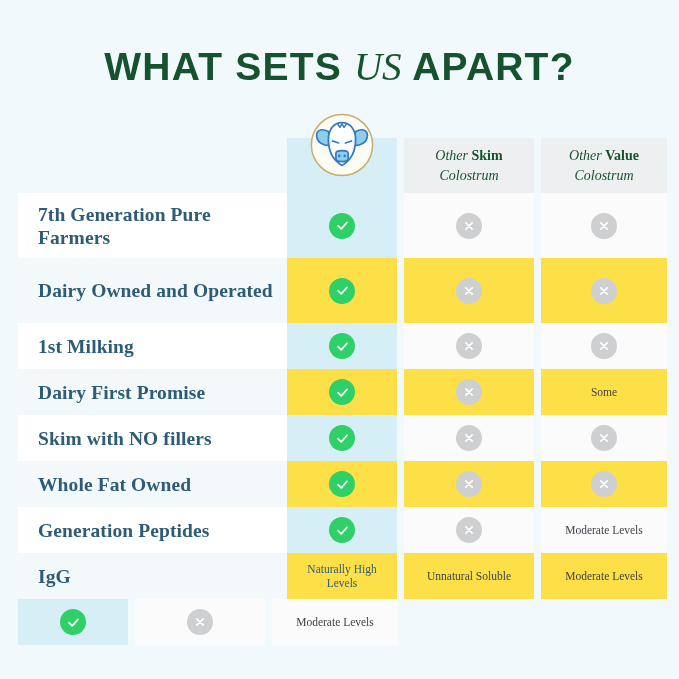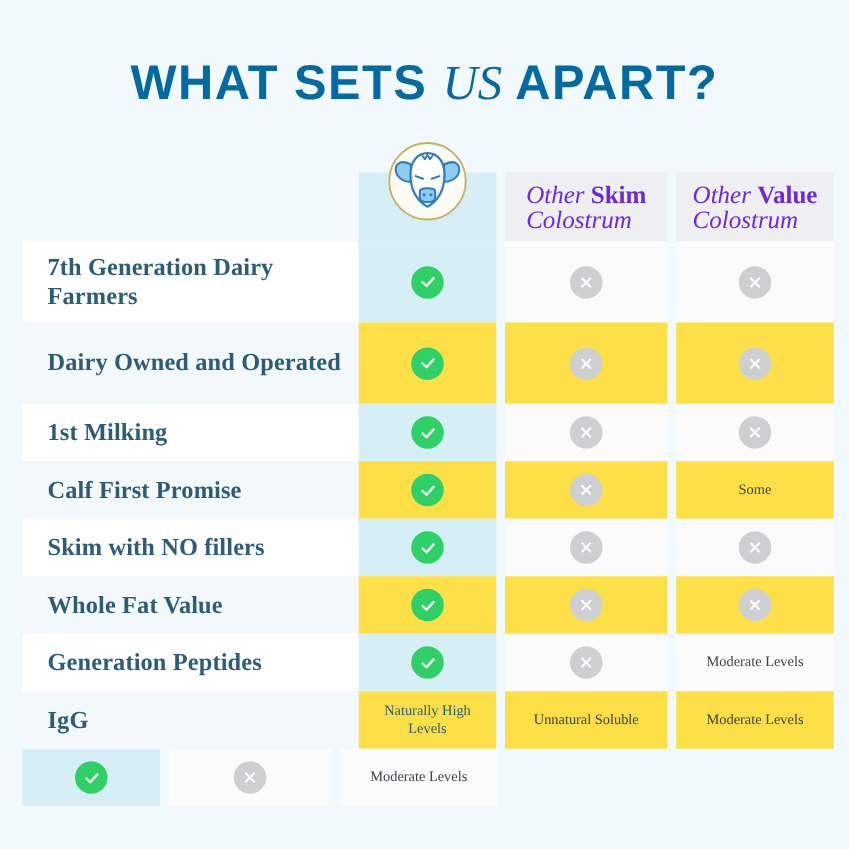--- a/index.html
+++ b/index.html
@@ -28,21 +28,21 @@
   .title {
     position: absolute;
     top: 44px;
     left: 0;
     width: 679px;
     text-align: center;
     font-family: "Liberation Sans", sans-serif;
     font-size: 39px;
     font-weight: bold;
     letter-spacing: 1.2px;
-    color: #0369a1;
+    color: #14532d;
     line-height: 46px;
     white-space: nowrap;
   }
   .title .em {
     font-family: "Liberation Serif", serif;
     font-style: italic;
     font-weight: normal;
     letter-spacing: 0px;
     font-size: 39px;
   }
@@ -107,24 +107,24 @@
   .hdr .cell { height: 55px; }
   .hdr .cell.lab { background: transparent; }
   .hdr .cell.ours {
     background: #d6eef6;
     overflow: visible;
   }
   .hdr .cell.other {
     background: #eeeff1;
     font-family: "Liberation Serif", serif;
     font-style: italic;
-    font-size: 20px;
+    font-size: 14px;
     line-height: 20px;
-    color: #6d28d9;
-    text-align: left;
+    color: #14532d;
+    text-align: center;
   }
   .hdr .cell.other b {
     font-style: normal;
     font-weight: bold;
   }
 
   
   .logo-wrap {
     position: absolute;
     top: -27px;
@@ -199,21 +199,21 @@
         <div class="cell c-spacer"></div>
         <div class="cell other c-skim">
           <span>Other <b>Skim</b><br>Colostrum</span>
         </div>
         <div class="cell c-spacer"></div>
         <div class="cell other c-whole">
           <span>Other <b>Value</b><br>Colostrum</span>
         </div>
       </div>
       <div class="row odd h2">
-        <div class="cell lab c-label">7th Generation Dairy Farmers</div>
+        <div class="cell lab c-label">7th Generation Pure Farmers</div>
         <div class="cell ours c-ours">
           <span class="icon-check">
             <svg width="15" height="15" viewBox="0 0 24 24" aria-hidden="true">
               <path d="M5 12.5 L10 17.3 L19 7.2" fill="none" stroke="#ffffff" stroke-width="2.9" stroke-linecap="round" stroke-linejoin="round"></path>
             </svg>
           </span>
         </div>
         <div class="cell c-spacer"></div>
         <div class="cell other c-skim">
           <span class="icon-x">
@@ -277,21 +277,21 @@
         <div class="cell c-spacer"></div>
         <div class="cell other c-whole">
           <span class="icon-x">
             <svg width="14" height="14" viewBox="0 0 24 24" aria-hidden="true">
               <path d="M6.5 6.5 L17.5 17.5 M17.5 6.5 L6.5 17.5" fill="none" stroke="#ffffff" stroke-width="2.9" stroke-linecap="round"></path>
             </svg>
           </span>
         </div>
       </div>
       <div class="row even h1">
-        <div class="cell lab c-label">Calf First Promise</div>
+        <div class="cell lab c-label">Dairy First Promise</div>
         <div class="cell ours c-ours">
           <span class="icon-check">
             <svg width="15" height="15" viewBox="0 0 24 24" aria-hidden="true">
               <path d="M5 12.5 L10 17.3 L19 7.2" fill="none" stroke="#ffffff" stroke-width="2.9" stroke-linecap="round" stroke-linejoin="round"></path>
             </svg>
           </span>
         </div>
         <div class="cell c-spacer"></div>
         <div class="cell other c-skim">
           <span class="icon-x">
@@ -325,21 +325,21 @@
         <div class="cell c-spacer"></div>
         <div class="cell other c-whole">
           <span class="icon-x">
             <svg width="14" height="14" viewBox="0 0 24 24" aria-hidden="true">
               <path d="M6.5 6.5 L17.5 17.5 M17.5 6.5 L6.5 17.5" fill="none" stroke="#ffffff" stroke-width="2.9" stroke-linecap="round"></path>
             </svg>
           </span>
         </div>
       </div>
       <div class="row even h1">
-        <div class="cell lab c-label">Whole Fat Value</div>
+        <div class="cell lab c-label">Whole Fat Owned</div>
         <div class="cell ours c-ours">
           <span class="icon-check">
             <svg width="15" height="15" viewBox="0 0 24 24" aria-hidden="true">
               <path d="M5 12.5 L10 17.3 L19 7.2" fill="none" stroke="#ffffff" stroke-width="2.9" stroke-linecap="round" stroke-linejoin="round"></path>
             </svg>
           </span>
         </div>
         <div class="cell c-spacer"></div>
         <div class="cell other c-skim">
           <span class="icon-x">

